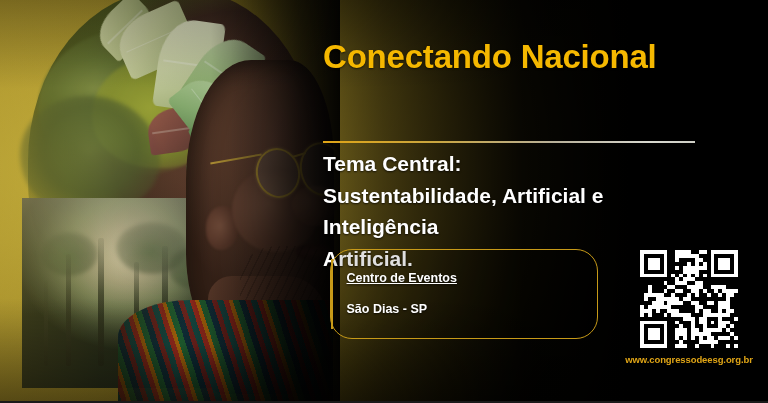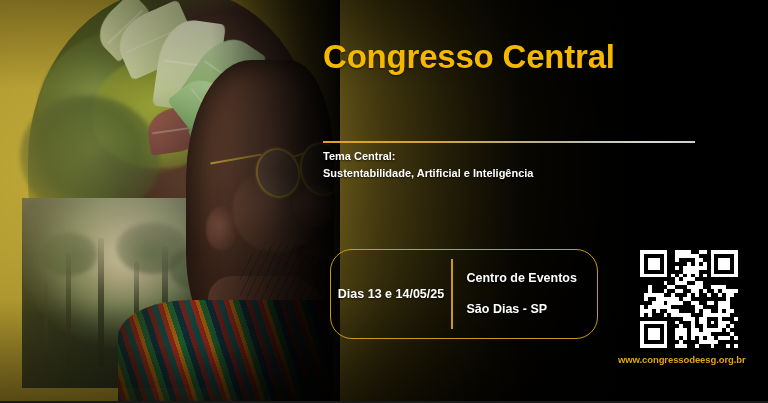--- a/index.html
+++ b/index.html
@@ -305,21 +305,21 @@
     height: 2px;
     background: linear-gradient(90deg, #e0a516 0%, #c9a53f 30%, #b8b099 62%, #d8d8cf 88%, #cfcfc6 100%);
   }
 
   .subtitle {
     position: absolute;
     left: 323px;
     top: 148px;
     width: 380px;
     color: #ffffff;
-    font-size: 11px;
+    font-size: 21px;
     font-weight: bold;
     line-height: 1.5;
     text-shadow: 0 1px 2px rgba(0,0,0,.7);
   }
 
   
   .info-box {
     position: absolute;
     left: 330px;
     top: 249px;
@@ -352,29 +352,29 @@
     display: flex;
     flex-direction: column;
     justify-content: center;
     padding-left: 14px;
     color: #fff;
     font-size: 12.5px;
     font-weight: bold;
     line-height: 1.38;
     text-shadow: 0 1px 2px rgba(0,0,0,.7);
   }
-  .info-venue { margin-bottom: 14px; }
+  .info-venue { margin-bottom: 14px; text-decoration: underline; }
 
   
   .qr-block {
     position: absolute;
     left: 618px;
     top: 244px;
     width: 142px;
-    text-align: left;
+    text-align: center;
   }
   .qr-canvas {
     width: 98px;
     height: 98px;
     margin: 6px auto 0;
     background: #000;
     display: grid;
     grid-template-columns: repeat(25, 1fr);
     grid-template-rows: repeat(25, 1fr);
   }
@@ -451,32 +451,32 @@
       <div class="garment-shade"></div>
     </div>
 
     <div class="artwork-blend"></div>
   </div>
 
   <div class="bg-right-fade"></div>
   <div class="bg-vert-fade"></div>
 
   <div class="title">
-    <div>Congresso Central</div>
+    <div>Conectando Nacional</div>
   </div>
 
   <div class="divider"></div>
 
   <div class="subtitle">
     <div>Tema Central:</div>
     <div>Sustentabilidade, Artificial e Inteligência</div>
+    <div>Artificial.</div>
   </div>
 
   <div class="info-box">
-    <div class="info-left">Dias 13 e 14/05/25</div>
     <div class="info-sep"></div>
     <div class="info-right">
       <div class="info-venue">
         <div>Centro de Eventos</div>
       </div>
       <div>São Dias - SP</div>
     </div>
   </div>
 
   <div class="qr-block">

